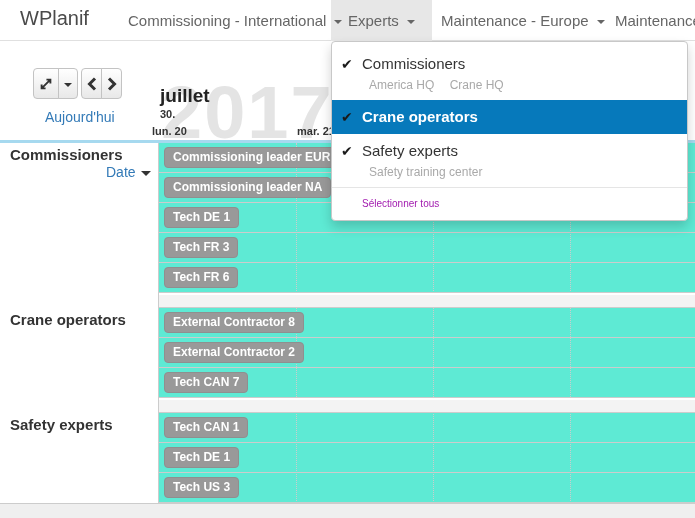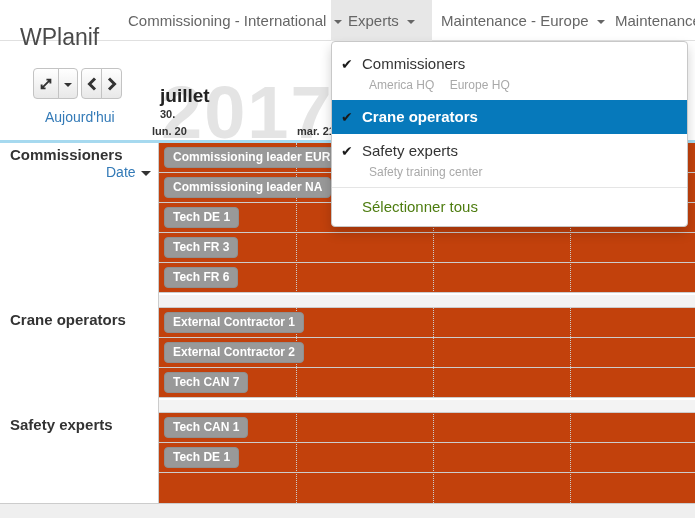--- a/index.html
+++ b/index.html
@@ -8,21 +8,21 @@
     position:relative; overflow:hidden; background:#fff;
     font-family:"Liberation Sans", sans-serif; color:#333;
   }
 
   
   #navbar {
     position:absolute; left:0; top:0; width:695px; height:41px;
     background:#fff; border-bottom:1px solid #e0e0e0; z-index:5;
   }
   .brand {
-    position:absolute; left:20px; top:24px; font-size:23px; color:#4a4a4a;
+    position:absolute; left:20px; top:7px; font-size:20px; color:#4a4a4a;
   }
   .nav-item {
     position:absolute; top:0; height:41px; display:flex; align-items:center;
     gap:8px; padding:0 17px; font-size:15px; color:#666;
     cursor:pointer; white-space:nowrap;
   }
   .nav-item.active { background:#e7e7e7; }
   .caret {
     width:0; height:0; border-left:4px solid transparent;
     border-right:4px solid transparent; border-top:4px solid #666;
@@ -65,21 +65,21 @@
 
   
   .group-label {
     position:absolute; left:10px; font-size:15px; font-weight:bold;
     color:#333; z-index:2; white-space:nowrap;
   }
   #group-label-0 { top:146px; } #group-label-1 { top:311px; } #group-label-2 { top:416px; }
 
   #grid {
     position:absolute; left:158px; top:143px; width:537px; height:360px;
-    border-left:1px solid #ccc; z-index:1; background:#c2410c;
+    border-left:1px solid #ccc; z-index:1; background:#5eead4;
   }
   .vline { position:absolute; top:0; bottom:0; width:0; border-left:1px dotted #ccc; }
   #vline-0 { left:137px; } #vline-1 { left:274px; } #vline-2 { left:411px; }
   .g-row { position:relative; height:30px; border-bottom:1px solid #ccc; }
   .g-sep {
     position:relative; height:15px; border-bottom:1px solid #ccc;
     background:linear-gradient(#ffffff 0 2px, #f3f3f3 2px 100%);
   }
   .res-badge {
     display:inline-block; margin:4px 0 0 5px; background:#999;
@@ -102,21 +102,21 @@
   .dd-check {
     position:absolute; left:9px; top:9px; font-size:14px; color:#1a1a1a;
     font-family:"DejaVu Sans", sans-serif;
   }
   .dd-label { font-size:15px; color:#333; line-height:18px; }
   .dd-sub { margin-top:5px; padding-left:7px; font-size:12px; color:#a9a9a9; line-height:14px; }
   .dd-sub span { margin-right:12px;text-align:center; }
   .dd-item.selected { background:#0679bb; }
   .dd-item.selected .dd-label, .dd-item.selected .dd-sub { color:#fff; font-weight:bold; }
   .dd-divider { border-top:1px solid #e5e5e5; }
-  .dd-selectall { padding:10px 10px 11px 30px; font-size:15px; color:#4d7c0f; cursor:pointer; }
+  .dd-selectall { padding:10px 10px 11px 30px; font-size:10px; color:#a21caf; cursor:pointer; }
 </style>
 </head>
 <body>
 
 <div id="navbar">
   <div class="brand">WPlanif</div>
 
   <div class="nav-item active" style="left:331px">
     <span>Experts</span>
     <span class="caret"></span>
@@ -193,49 +193,52 @@
   <div class="g-row">
     <span class="res-badge">Tech FR 3</span>
   </div>
   <div class="g-row">
     <span class="res-badge">Tech FR 6</span>
   </div>
 
   <div class="g-sep"></div>
 
   <div class="g-row">
-    <span class="res-badge">External Contractor 1</span>
+    <span class="res-badge">External Contractor 8</span>
   </div>
   <div class="g-row">
     <span class="res-badge">External Contractor 2</span>
   </div>
   <div class="g-row">
     <span class="res-badge">Tech CAN 7</span>
   </div>
 
   <div class="g-sep"></div>
 
   <div class="g-row">
     <span class="res-badge">Tech CAN 1</span>
   </div>
   <div class="g-row">
     <span class="res-badge">Tech DE 1</span>
+  </div>
+  <div class="g-row">
+    <span class="res-badge">Tech US 3</span>
   </div>
 </div>
 
 <div id="footer-strip"></div>
 
 <div id="dropdown">
 
   <div class="dd-item">
     <span class="dd-check">✔</span>
     <div class="dd-label">Commissioners</div>
     <div class="dd-sub">
       <span>America HQ</span>
-      <span>Europe HQ</span>
+      <span>Crane HQ</span>
     </div>
   </div>
 
   <div class="dd-item selected">
     <span class="dd-check">✔</span>
     <div class="dd-label">Crane operators</div>
   </div>
 
 
   <div class="dd-item">

